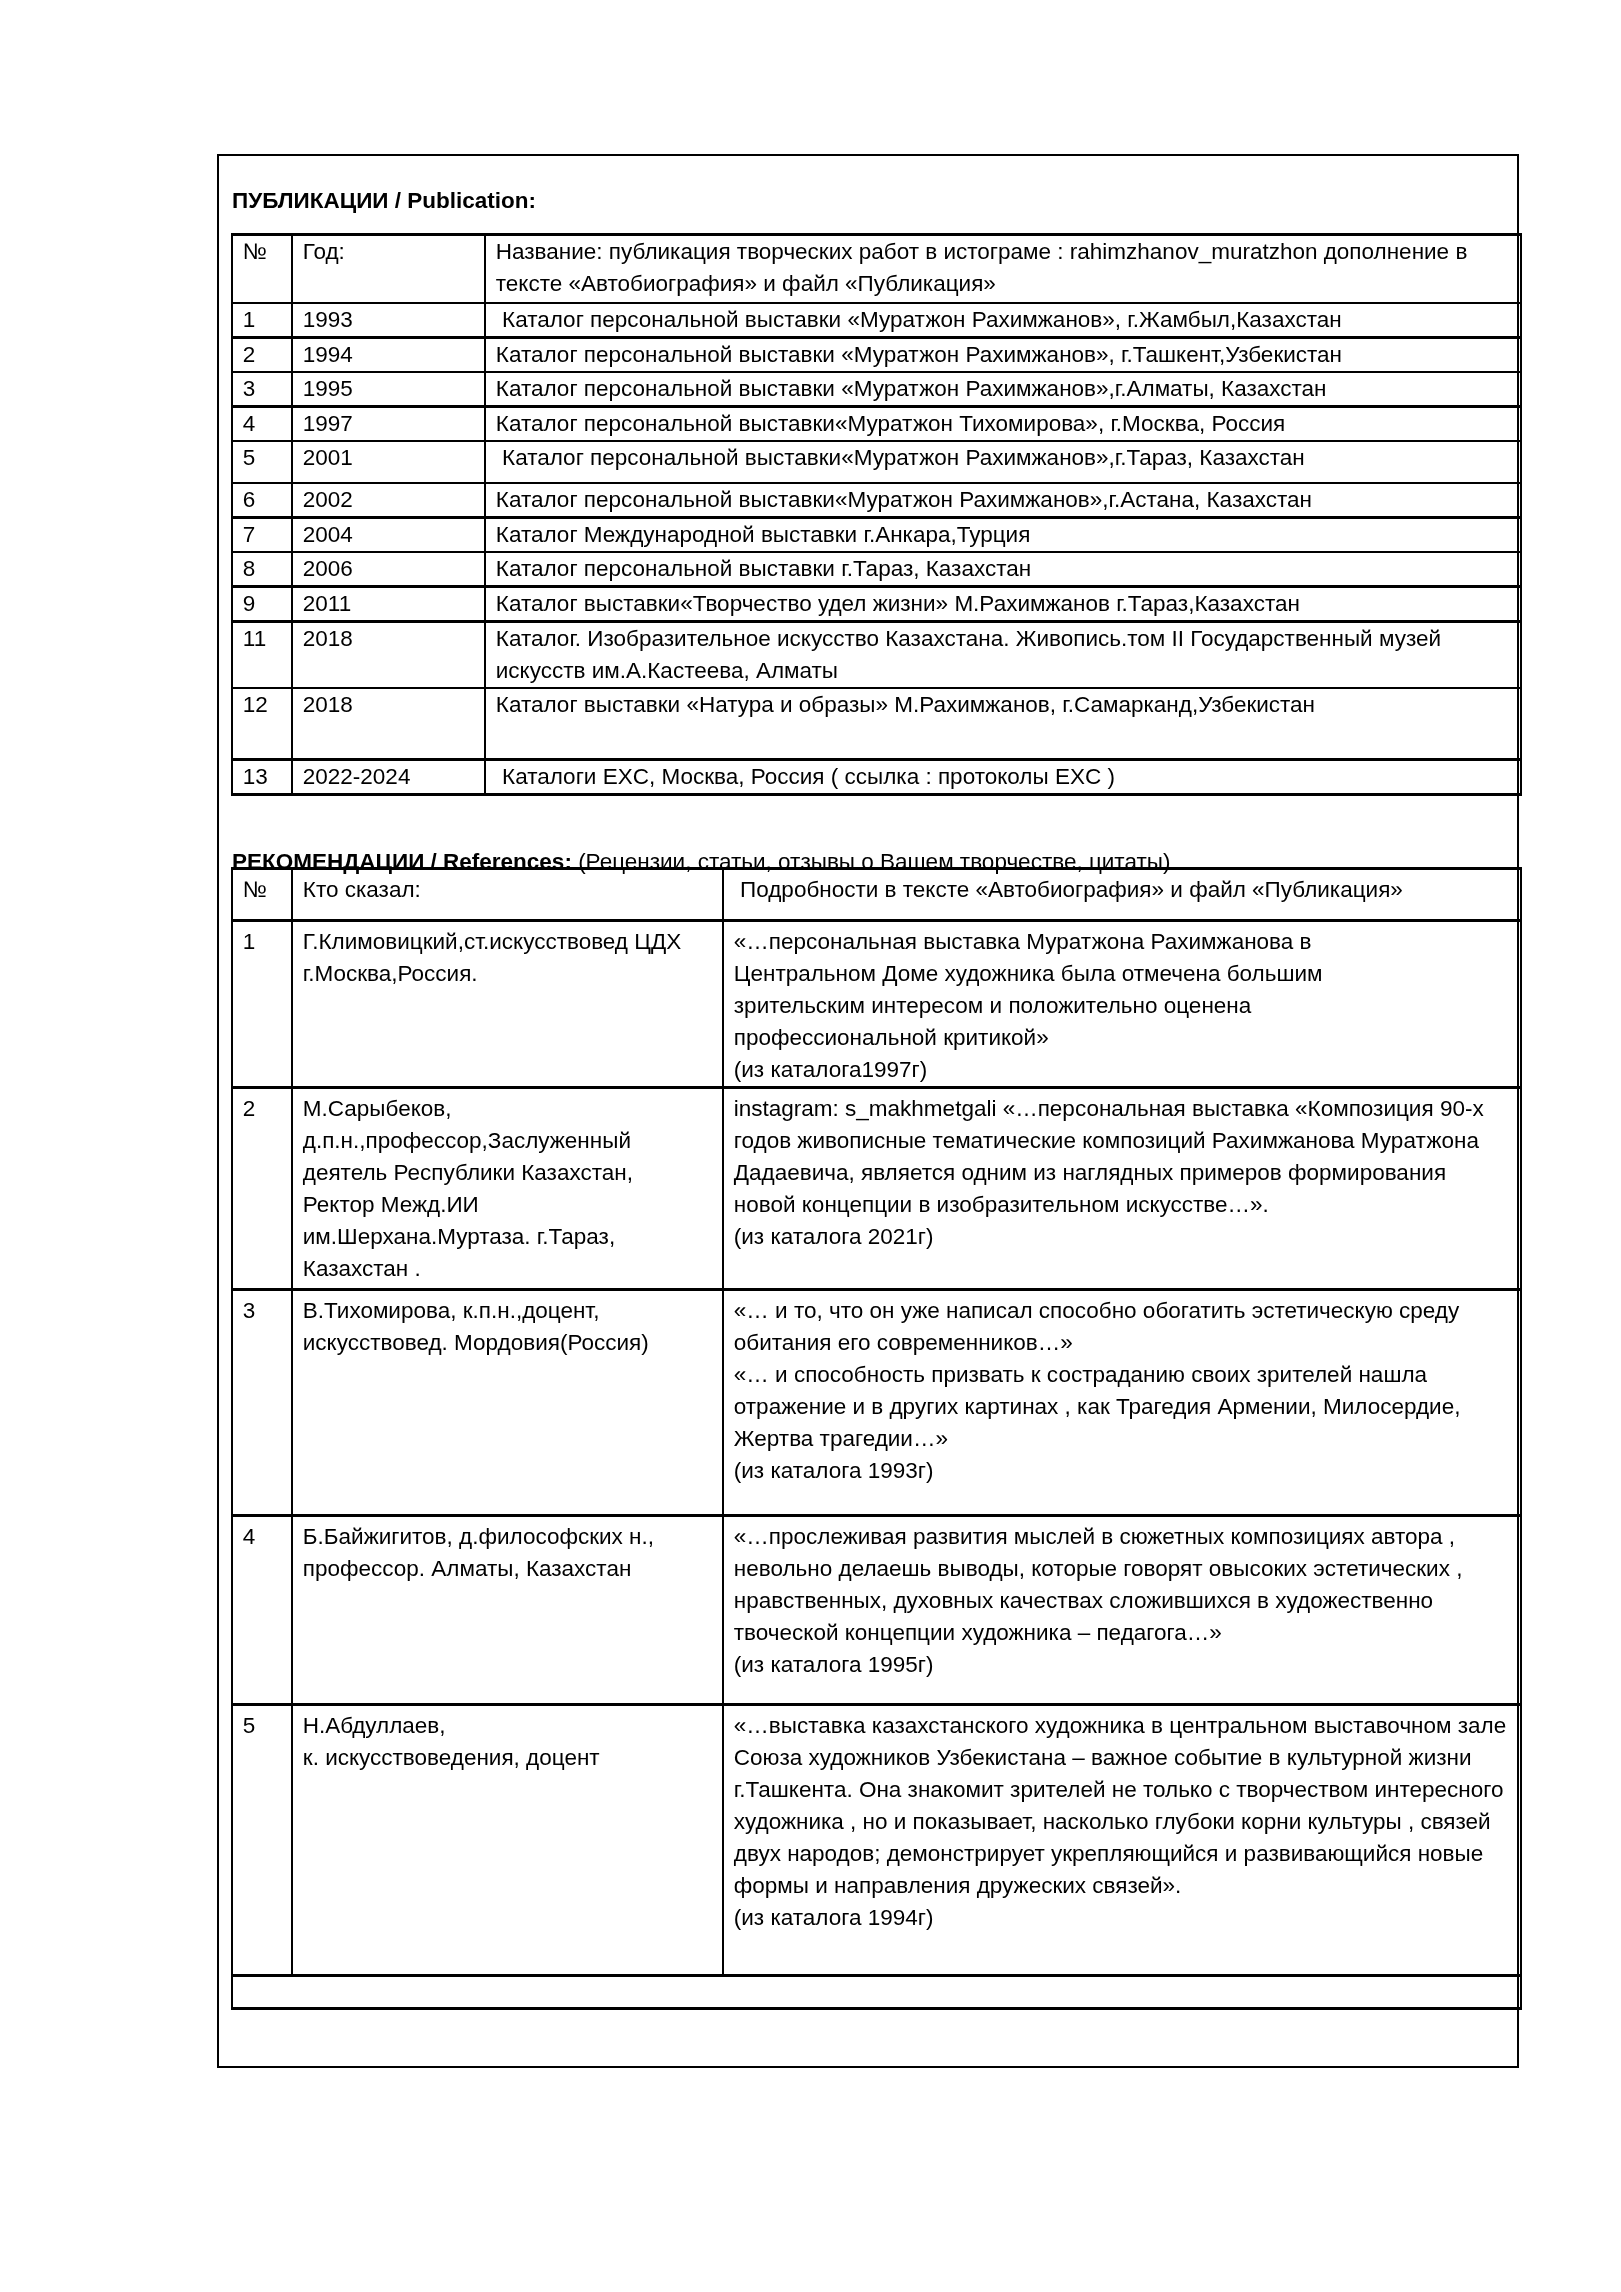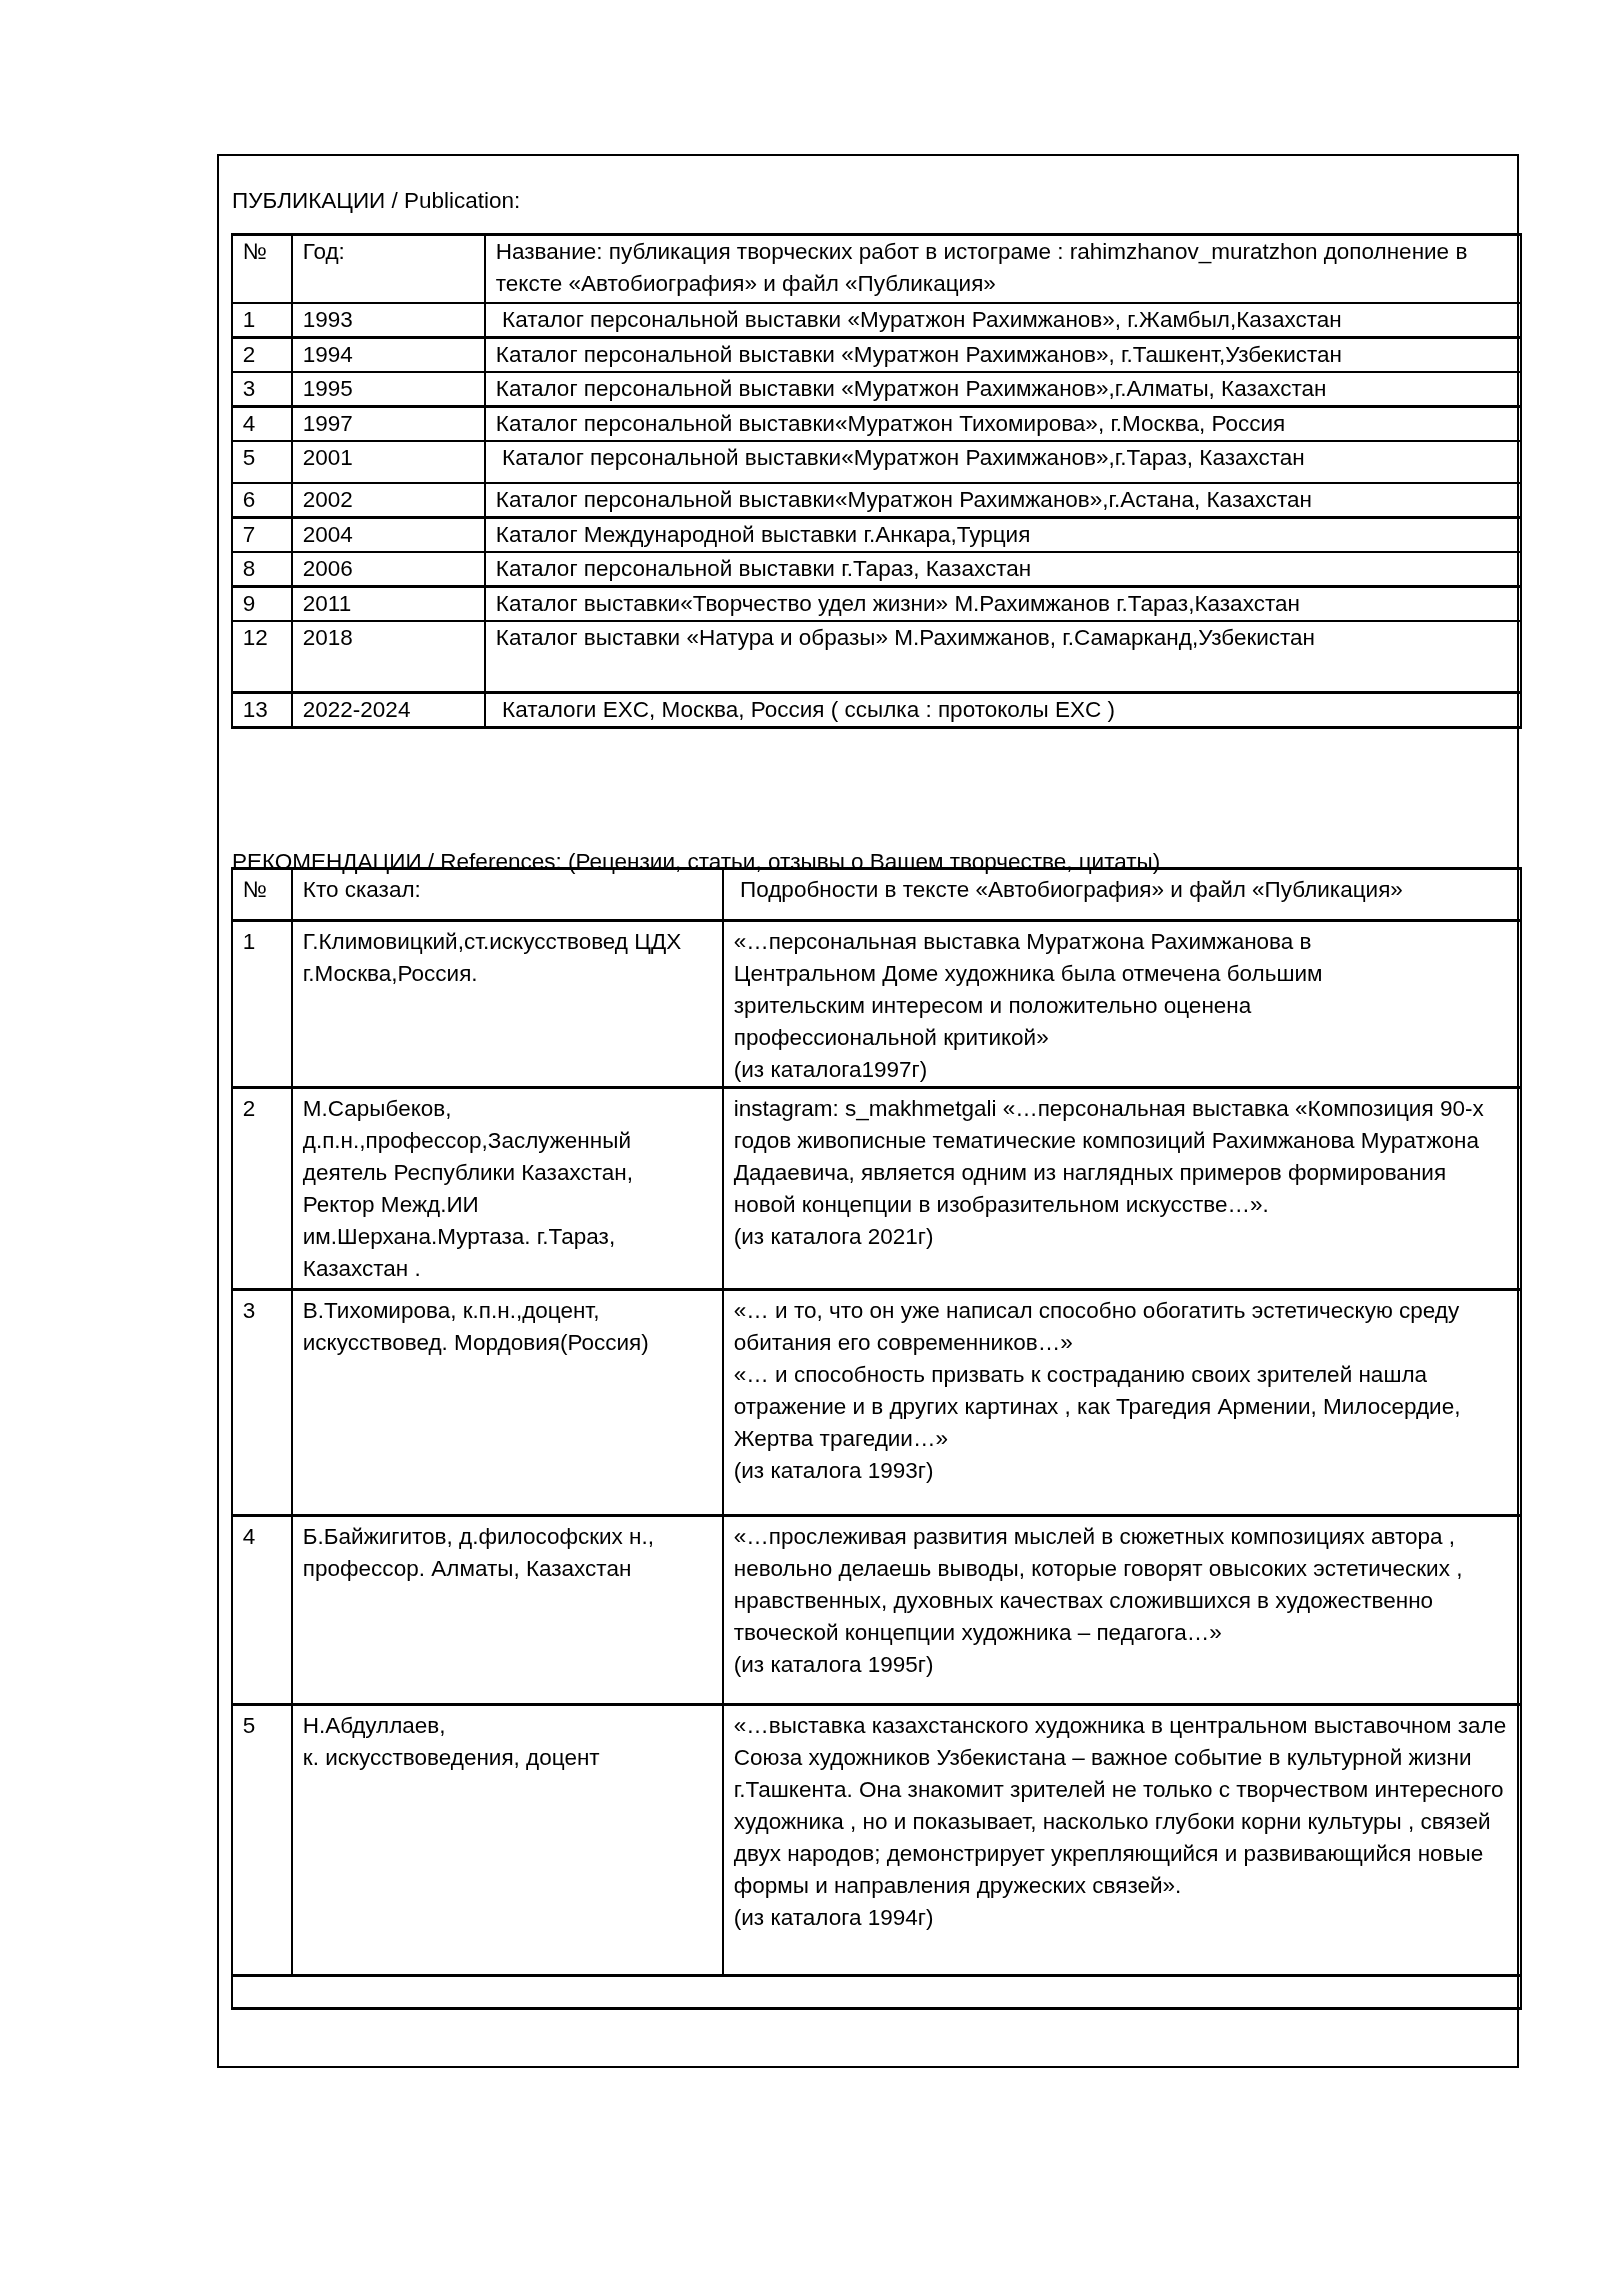--- a/index.html
+++ b/index.html
@@ -1,19 +1,19 @@
 <!DOCTYPE html>
 <html><head>
 <meta charset="utf-8">
 <style>
   html, body { margin:0; padding:0; background:#ffffff; }
   body { width:1621px; height:2293px; position:relative; font-family:"Liberation Sans", sans-serif; color:#000; }
   .frame { position:absolute; left:217px; top:154px; width:1302px; height:1914px; border:2.9px solid #000; box-sizing:border-box; }
   .section-title { position:absolute; font-size:22.5px; white-space:nowrap; }
-  .section-title b { font-weight:normal; }
+  .section-title b { font-weight:bold; }
   table { position:absolute; border-collapse:collapse; table-layout:fixed; font-size:22.5px; line-height:32px; }
   td { border:2px solid #000; vertical-align:top; padding:2px 7.8px 0 9.8px; box-sizing:border-box; }
   tr.thick td { border-top:3.9px solid #000; }
   .pub { left:231px; top:233px; width:1289px; }
   .pub td { padding-top:0px; }
   .ref { left:231px; top:867px; width:1289px; }
   .ref td { padding-top:3.9px; }
   .ref .quote { white-space:pre-line; }
   .pub tr.t-top td { border-top:3.9px solid #000; }
   .tbl-bottom td { border-bottom:3.9px solid #000; }
@@ -77,20 +77,25 @@
   <tr style="height:34px">
     <td>8</td>
     <td>2006</td>
     <td style="white-space:pre">Каталог персональной выставки г.Тараз, Казахстан</td>
   </tr>
   <tr style="height:33px" class="thick">
     <td>9</td>
     <td>2011</td>
     <td style="white-space:pre">Каталог выставки«Творчество удел жизни» М.Рахимжанов г.Тараз,Казахстан</td>
   </tr>
+  <tr style="height:66px" class="thick">
+    <td>11</td>
+    <td>2018</td>
+    <td>Каталог.  Изобразительное искусство Казахстана. Живопись.том II  Государственный музей искусств им.А.Кастеева, Алматы</td>
+  </tr>
   <tr style="height:72px">
     <td>12</td>
     <td>2018</td>
     <td>Каталог выставки «Натура и образы» М.Рахимжанов, г.Самарканд,Узбекистан</td>
   </tr>
   <tr style="height:35px" class="thick tbl-bottom">
     <td>13</td>
     <td>2022-2024</td>
     <td style="white-space:pre"> Каталоги EXC, Москва, Россия ( ссылка : протоколы EXC )</td>
   </tr>

